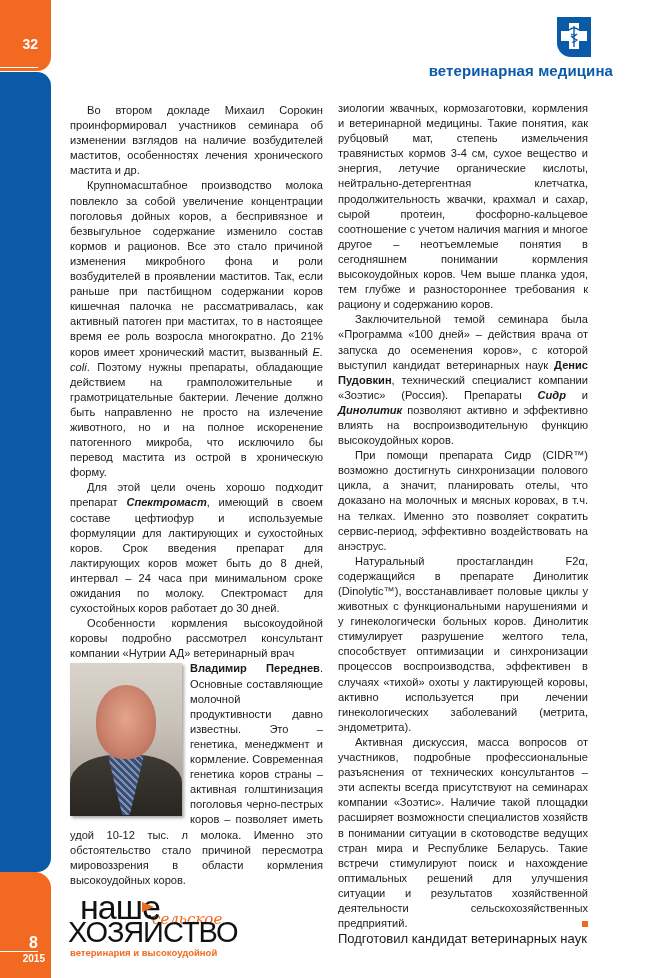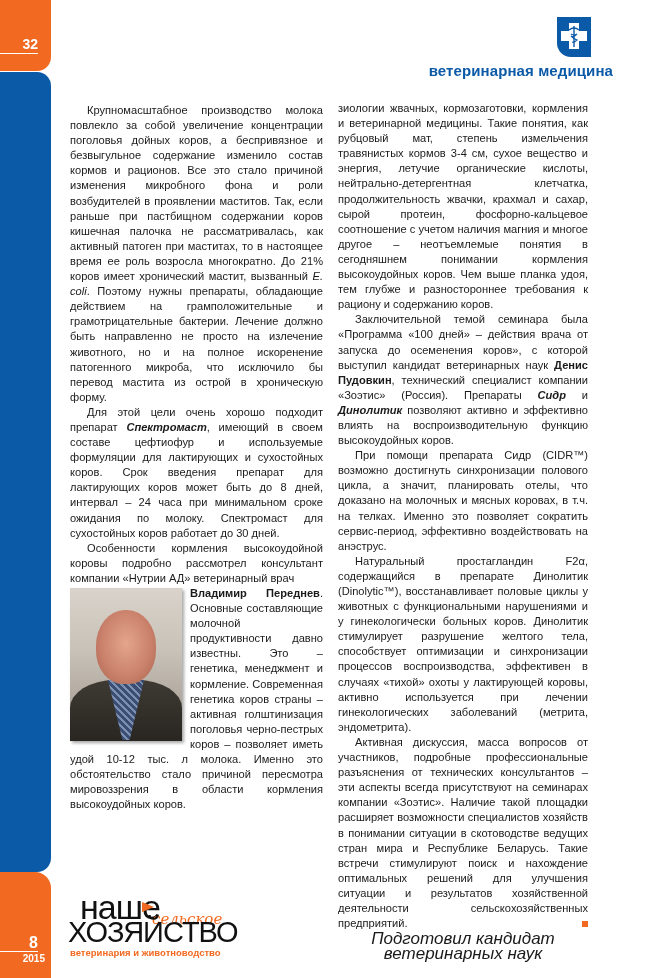--- a/index.html
+++ b/index.html
@@ -6,21 +6,21 @@
   body { width:646px; height:978px; position:relative; background:#ffffff; overflow:hidden;
          font-family:"Liberation Sans", "DejaVu Sans", sans-serif; color:#1a1a1a; }
   .sidebar { position:absolute; left:0; top:0; width:51px; height:978px; }
   .sb-orange-top { position:absolute; left:0; top:0; width:51px; height:71px; background:#f26a21;
                    border-bottom-right-radius:14px; }
   .sb-blue { position:absolute; left:0; top:72px; width:51px; height:800px; background:#0b5aa8;
              border-top-right-radius:14px; border-bottom-right-radius:14px; }
   .sb-orange-bot2 { position:absolute; left:0; top:872px; width:51px; height:110px; background:#f26a21;
                     border-top-right-radius:16px; }
   .page-num { position:absolute; left:0; top:36px; width:38px; text-align:right; color:#fff;
-              font-weight:bold; font-size:14px; border-bottom:1.5px solid #fff; padding-bottom:1px; }
+              font-weight:bold; font-size:14px; border-bottom:1.5px solid #fff; padding-bottom:15px; }
   .issue-num { position:absolute; left:0; top:935px; width:38px; text-align:right; color:#fff;
                font-weight:bold; font-size:16px; line-height:16px; border-bottom:1.5px solid #fff; }
   .issue-year { position:absolute; left:0; top:953px; width:45px; text-align:right; color:#fff;
                 font-weight:bold; font-size:10px; }
 
   .section-logo { position:absolute; left:557px; top:17px; width:34px; height:40px; background:#0b5aa8;
                   border-bottom-left-radius:14px; }
   .section-logo svg { position:absolute; left:0; top:0; }
   .section-title { position:absolute; right:33px; top:62px; font-size:15px; font-weight:bold;
                    color:#0b5aa8; letter-spacing:0.1px;margin-left:13px; }
@@ -38,21 +38,21 @@
            background:linear-gradient(180deg,#d9d3cb 0%, #c9c2b8 40%, #9d948a 100%);
            box-shadow:2px 2px 3px rgba(0,0,0,0.35); }
   .photo .head { position:absolute; left:26px; top:22px; width:60px; height:74px; border-radius:48% 48% 45% 45%;
                  background:radial-gradient(ellipse at 50% 45%, #e3a58b 0%, #c9806a 60%, #a5624f 100%); }
   .photo .body { position:absolute; left:0; top:92px; width:112px; height:70px; border-radius:40% 40% 0 0;
                  background:linear-gradient(180deg,#3e3a33 0%, #26231f 100%); }
   .photo .shirt { position:absolute; left:38px; top:92px; width:36px; height:60px;
                   background:repeating-linear-gradient(45deg,#3b4d73 0 3px,#7b8fb0 3px 5px); clip-path:polygon(0 0,100% 0,60% 100%,40% 100%); }
 
   .end-mark { display:inline-block; width:6px; height:6px; background:#f26a21; float:right; margin-top:5px; }
-  .signature { text-align:center; font-style:italic; font-size:17px; line-height:15px; }
+  .signature { text-align:left; font-size:13px; line-height:15px; }
 
   .mag-logo { position:absolute; left:68px; top:898px; width:170px; height:70px; }
   .mag-nashe { position:absolute; left:12px; top:-6px; font-family:"Liberation Sans", sans-serif; font-size:34px;
                letter-spacing:-1px; line-height:30px; color:#111; }
   .mag-selskoe { position:absolute; left:84px; top:0px; font-family:"DejaVu Serif", serif; font-style:italic;
                  font-size:15px; color:#f26a21;margin-top:12px; }
   .mag-arrow { position:absolute; left:74px; top:4px; width:0; height:0; border-left:12px solid #f26a21;
                border-top:5px solid transparent; border-bottom:5px solid transparent; }
   .mag-hoz { position:absolute; left:0; top:20px; font-family:"Liberation Sans", sans-serif; font-size:29px;
              letter-spacing:-1px; line-height:28px; color:#111;text-align:center; }
@@ -74,20 +74,21 @@
   <svg width="34" height="40" viewBox="0 0 34 40">
     <path d="M12 6 h10 v8 h8 v10 h-8 v8 h-10 v-8 h-8 v-10 h8 z" fill="#ffffff"></path>
     <line x1="17" y1="9" x2="17" y2="30" stroke="#0b5aa8" stroke-width="1.4"></line>
     <path d="M12 13 q5 -4 10 0" fill="none" stroke="#0b5aa8" stroke-width="1.3"></path>
     <path d="M14 17 q3 2 6 0 q-3 4 -6 2 q3 3 6 4 q-3 3 -5 2" fill="none" stroke="#0b5aa8" stroke-width="1.2"></path>
   </svg>
 </div>
 <div class="section-title">ветеринарная медицина</div>
 
 <div class="col col-left">
+  <p>Во втором докладе Михаил Сорокин проинформировал участников семинара об изменении взглядов на наличие возбудителей маститов, особенностях лечения хронического мастита и др.</p>
   <p><span>Крупномасштабное производство молока повлекло за собой увеличение концентрации поголовья дойных коров, а беспривязное и безвыгульное содержание изменило состав кормов и рационов. Все это стало причиной изменения микробного фона и роли возбудителей в проявлении маститов. Так, если раньше при пастбищном содержании коров кишечная палочка не рассматривалась, как активный патоген при маститах, то в настоящее время ее роль возросла многократно. До 21% коров имеет хронический мастит, вызванный </span><i>E. coli</i><span>. Поэтому нужны препараты, обладающие действием на грамположительные и грамотрицательные бактерии. Лечение должно быть направленно не просто на излечение животного, но и на полное искоренение патогенного микроба, что исключило бы перевод мастита из острой в хроническую форму.</span></p>
   <p><span>Для этой цели очень хорошо подходит препарат </span><b><i>Спектромаст</i></b><span>, имеющий в своем составе цефтиофур и используемые формуляции для лактирующих и сухостойных коров. Срок введения препарат для лактирующих коров может быть до 8 дней, интервал – 24 часа при минимальном сроке ожидания по молоку. Спектромаст для сухостойных коров работает до 30 дней.</span></p>
   <p style="text-indent:17px;">
     <span>Особенности кормления высокоудойной коровы подробно рассмотрел консультант компании «Нутрии АД» ветеринарный врач </span>
   </p>
   <div class="photo-wrap">
     <div class="photo" title="Владимир Переднев">
       <div class="body"></div>
       <div class="shirt"></div>
       <div class="head"></div>
@@ -105,14 +106,14 @@
   <div class="signature">
     <div>Подготовил кандидат ветеринарных наук</div>
   </div>
 </div>
 
 <div class="mag-logo">
   <div class="mag-nashe">наше</div>
   <div class="mag-arrow"></div>
   <div class="mag-selskoe">сельское</div>
   <div class="mag-hoz" style="text-transform:uppercase;">хозяйство</div>
-  <div class="mag-sub">ветеринария  и животноводство</div>
+  <div class="mag-sub">ветеринария  и высокоудойной</div>
 </div>
 
 </body></html>

